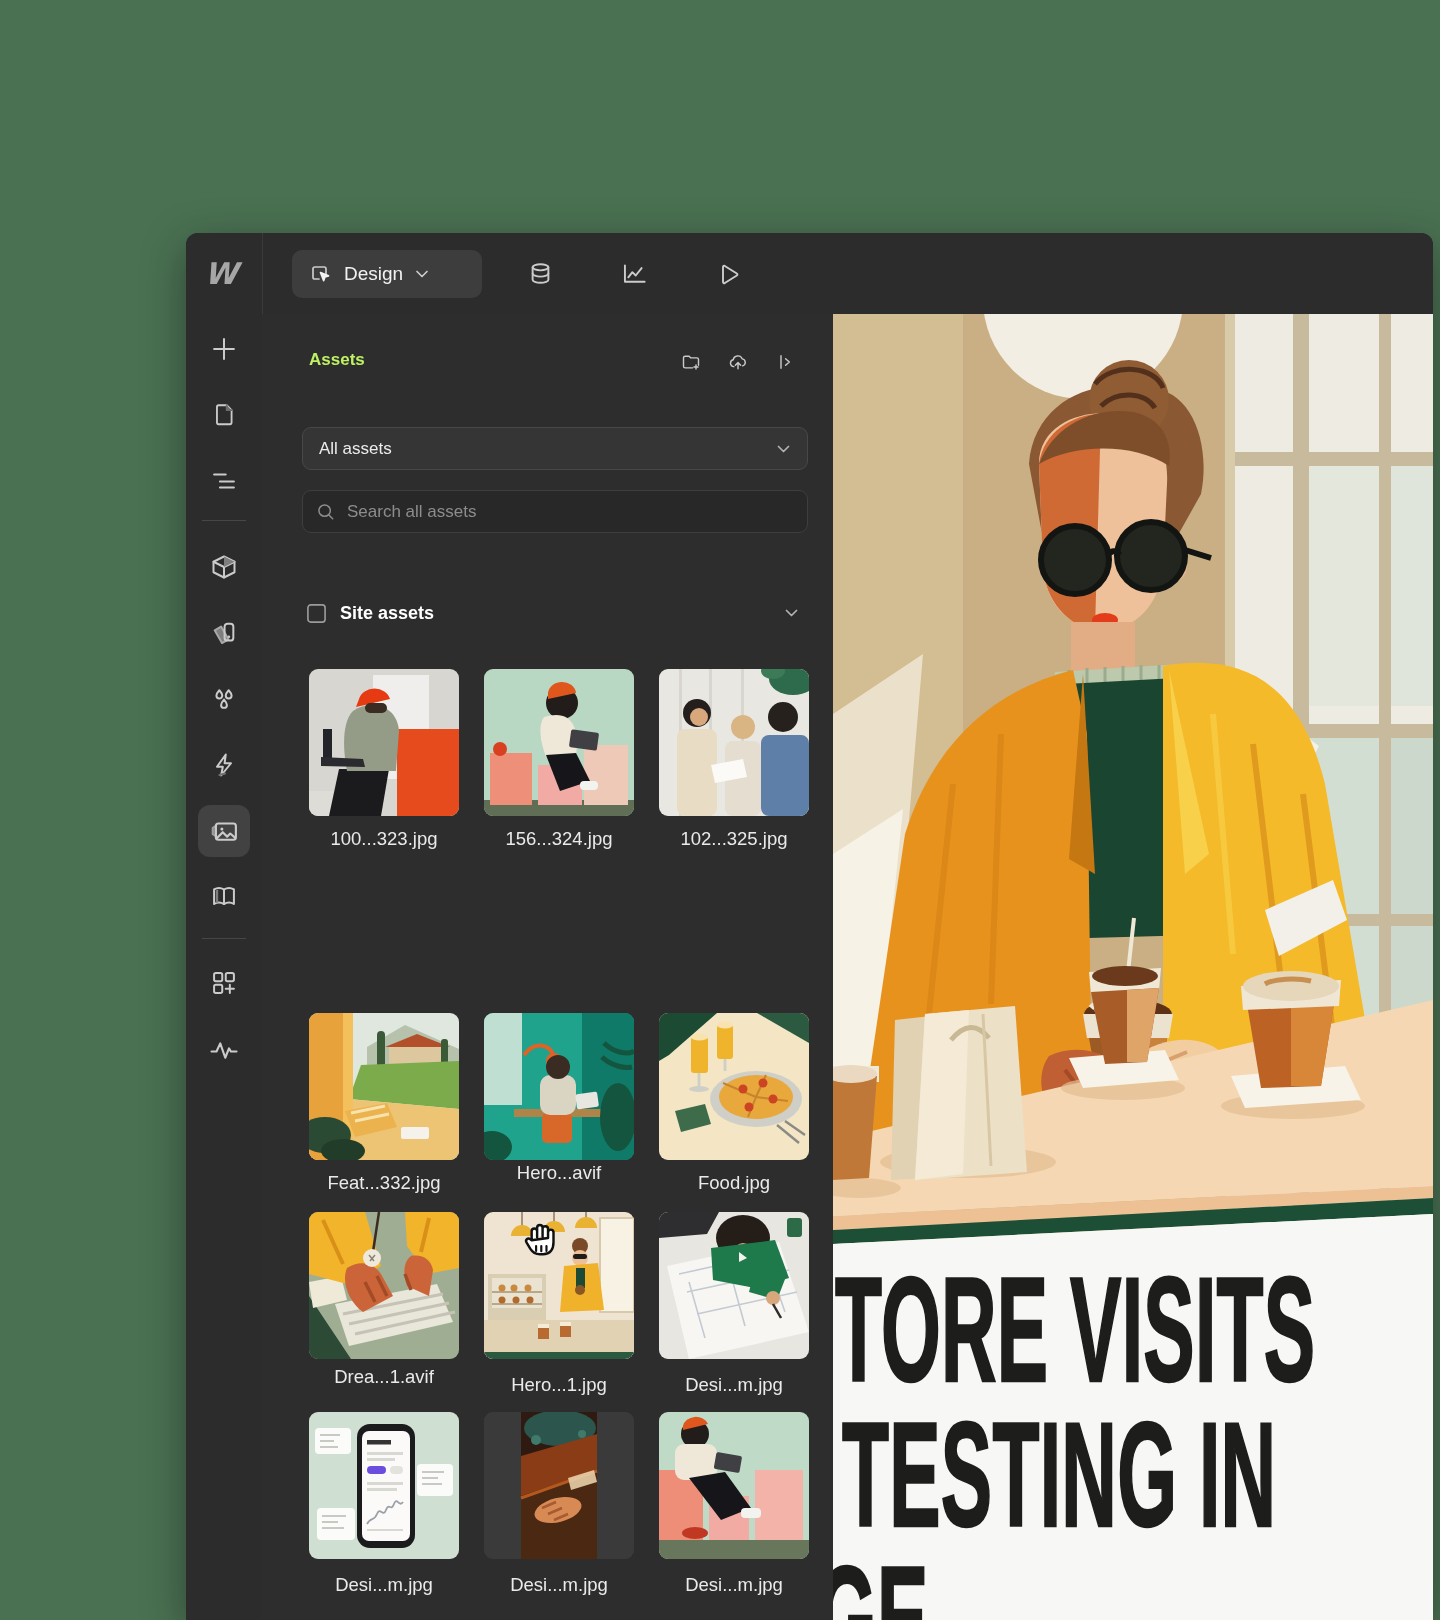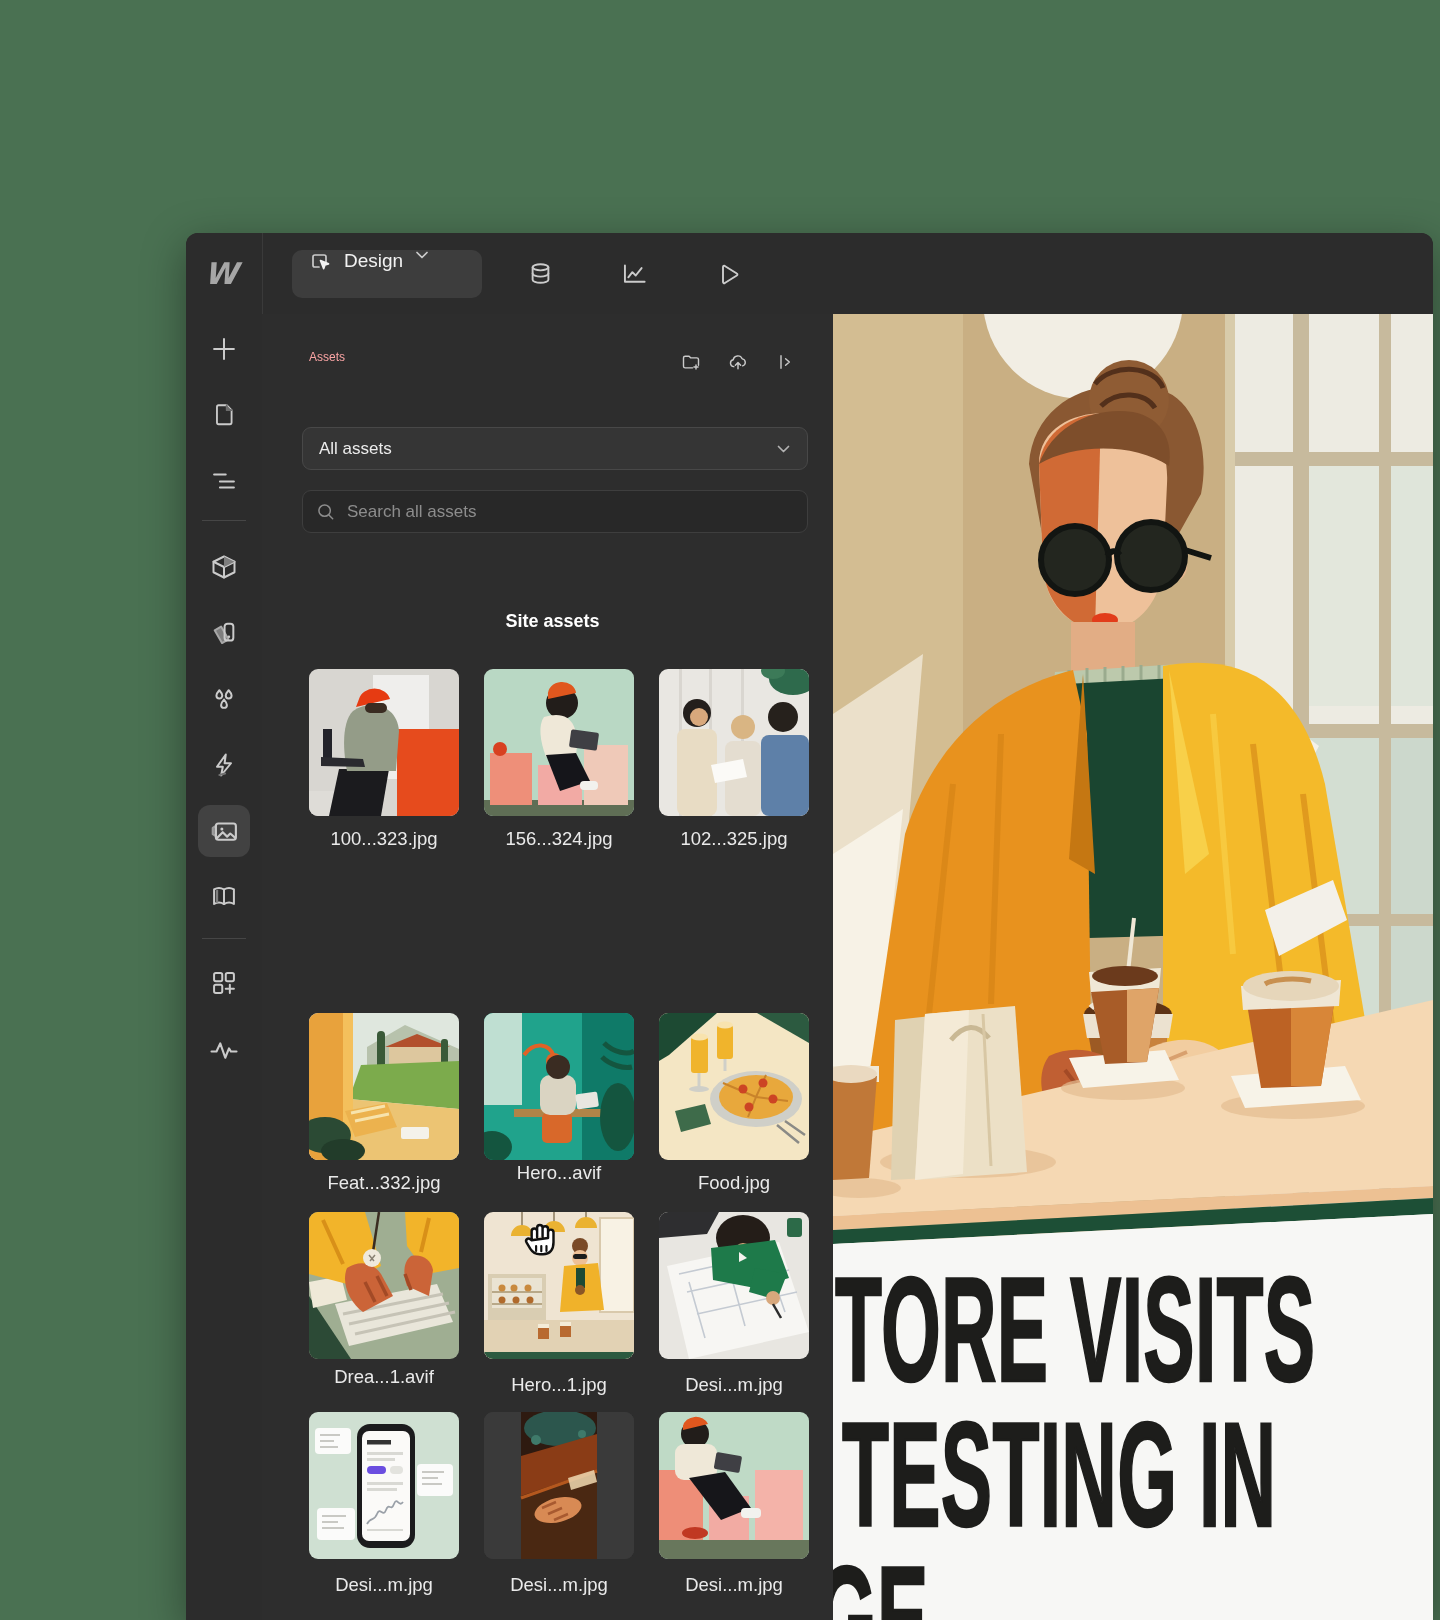--- a/index.html
+++ b/index.html
@@ -10,47 +10,47 @@
     background:#2c2c2c;border-radius:12px 12px 0 0;overflow:hidden;
     box-shadow:0 12px 44px rgba(0,0,0,.38);}
   
   .toolbar{position:absolute;left:0;top:0;width:100%;height:81px;background:#2c2c2c;
     border-bottom:1px solid #3a3a3a;}
   .logo-cell{position:absolute;left:0;top:0;width:76px;height:81px;border-right:1px solid #3a3a3a;
     display:flex;align-items:center;justify-content:center;}
   .wf-logo{font-family:"DejaVu Sans",sans-serif;font-weight:bold;font-style:italic;
     font-size:30px;color:#a6a6a6;transform:skewX(-6deg);user-select:none;}
   .design-btn{position:absolute;left:106px;top:17px;width:190px;height:48px;border:none;
-    background:#3d3d3d;border-radius:10px;display:flex;align-items:flex-start;gap:12px;
+    background:#3d3d3d;border-radius:10px;display:flex;align-items:center;gap:12px;
     padding:0 16px;cursor:pointer;}
   .design-btn span{color:#f2f2f2;font-size:19px;font-weight:500;}
   .tool-btn{position:absolute;top:20px;width:42px;height:42px;background:transparent;border:none;
     display:flex;align-items:center;justify-content:center;cursor:pointer;}
   
   .rail{position:absolute;left:0;top:81px;width:76px;bottom:0;background:#2c2c2c;
     border-right:1px solid #383838;}
   .rail-btn{position:absolute;left:12px;width:52px;height:52px;display:flex;align-items:center;
     justify-content:center;background:transparent;border:none;cursor:pointer;border-radius:12px;}
   .rail-btn.selected{background:#424242;}
   .rail-divider{position:absolute;left:16px;width:44px;height:1px;background:#464646;}
   
   .panel{position:absolute;left:76px;top:81px;width:571px;bottom:0;background:#2d2d2d;}
-  .panel-title{position:absolute;left:47px;top:36px;font-size:12px;font-weight:400;color:#fca5a5;}
+  .panel-title{position:absolute;left:47px;top:36px;font-size:17px;font-weight:700;color:#bef264;}
   .panel-hbtn{position:absolute;top:33px;width:32px;height:30px;background:none;border:none;
     display:flex;align-items:center;justify-content:center;cursor:pointer;}
   .field{position:absolute;left:40px;width:506px;height:43px;border-radius:9px;
     display:flex;align-items:center;box-sizing:border-box;}
   .select{top:113px;background:#353535;border:1px solid #484848;padding:0 16px;cursor:pointer;}
   .select span{color:#ececec;font-size:17px;flex:1;text-align:left;}
   .searchbox{top:176px;background:#282828;border:1px solid #3e3e3e;padding:0 12px;gap:9px;}
   .searchbox input{flex:1;background:transparent;border:none;outline:none;color:#e6e6e6;
     font-size:17px;font-family:"Liberation Sans",sans-serif;}
   .searchbox input::placeholder{color:#8d8d8d;}
   .sec-head{position:absolute;left:44px;right:34px;height:30px;display:flex;align-items:center;
-    gap:13px;cursor:pointer;flex-direction:column;}
+    gap:13px;cursor:pointer;}
   .sec-head .lbl{color:#fff;font-size:18px;font-weight:700;flex:1;}
   .thumb{position:absolute;width:150px;height:147px;border-radius:9px;overflow:hidden;
     background:#3a3a3a;cursor:pointer;}
   .thumb svg{display:block;width:100%;height:100%;}
   .tlabel{position:absolute;width:150px;text-align:center;font-size:18.5px;color:#eaeaea;
     white-space:nowrap;overflow:hidden;}
   
   .canvas{position:absolute;left:647px;top:81px;width:600px;bottom:0;background:#f7f7f5;
     overflow:hidden;}
   .illo{position:absolute;left:0;top:0;}

